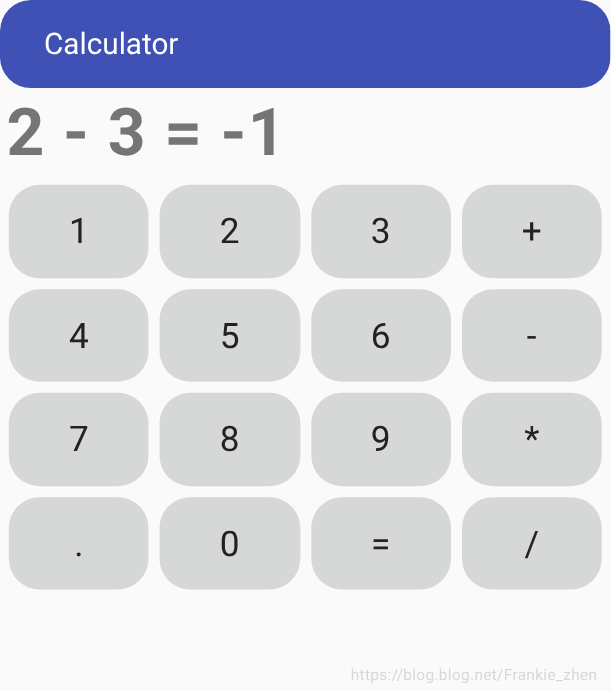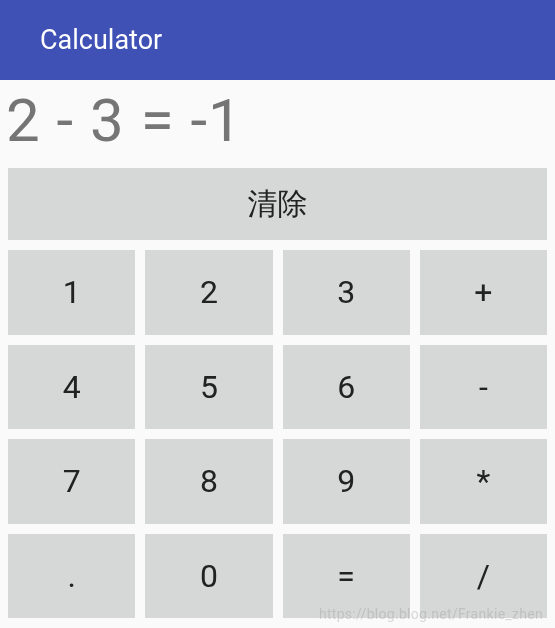--- a/index.html
+++ b/index.html
@@ -1,18 +1,19 @@
 <!DOCTYPE html>
 <html><head>
   <meta charset="utf-8">
   <style>
     * {
       margin: 0;
       padding: 0;
       box-sizing: border-box;
+      border-radius: 28px;
     }
     body {
       font-family: Roboto, Arial, sans-serif;
       background: #fafafa;
       width: 555px;
       height: 628px;
       overflow: hidden;
     }
     .app-bar {
       background: #3f51b5;
@@ -21,21 +22,21 @@
       display: flex;
       align-items: center;
       padding-left: 40px;
       font-size: 27px;
       font-weight: 400;
     }
     .display {
       padding: 8px 6px 4px 6px;
       font-size: 60px;
       color: #757575;
-      font-weight: 400;
+      font-weight: 700;
       letter-spacing: 1px;
       line-height: 1.1;
       height: 84px;
     }
     .keypad {
       padding: 4px 8px 8px 8px;
     }
     .clear-row {
       margin-bottom: 10px;
     }
@@ -82,23 +83,20 @@
 
 <div class="app-bar">
   <span>Calculator</span>
 </div>
 
 <div class="display">
   <span>2 - 3 = -1</span>
 </div>
 
 <div class="keypad">
-  <div class="clear-row">
-    <button class="btn btn-clear">清除</button>
-  </div>
   <div class="grid">
     <button class="btn btn-key">1</button>
     <button class="btn btn-key">2</button>
     <button class="btn btn-key">3</button>
     <button class="btn btn-key">+</button>
     <button class="btn btn-key">4</button>
     <button class="btn btn-key">5</button>
     <button class="btn btn-key">6</button>
     <button class="btn btn-key">-</button>
     <button class="btn btn-key">7</button>

